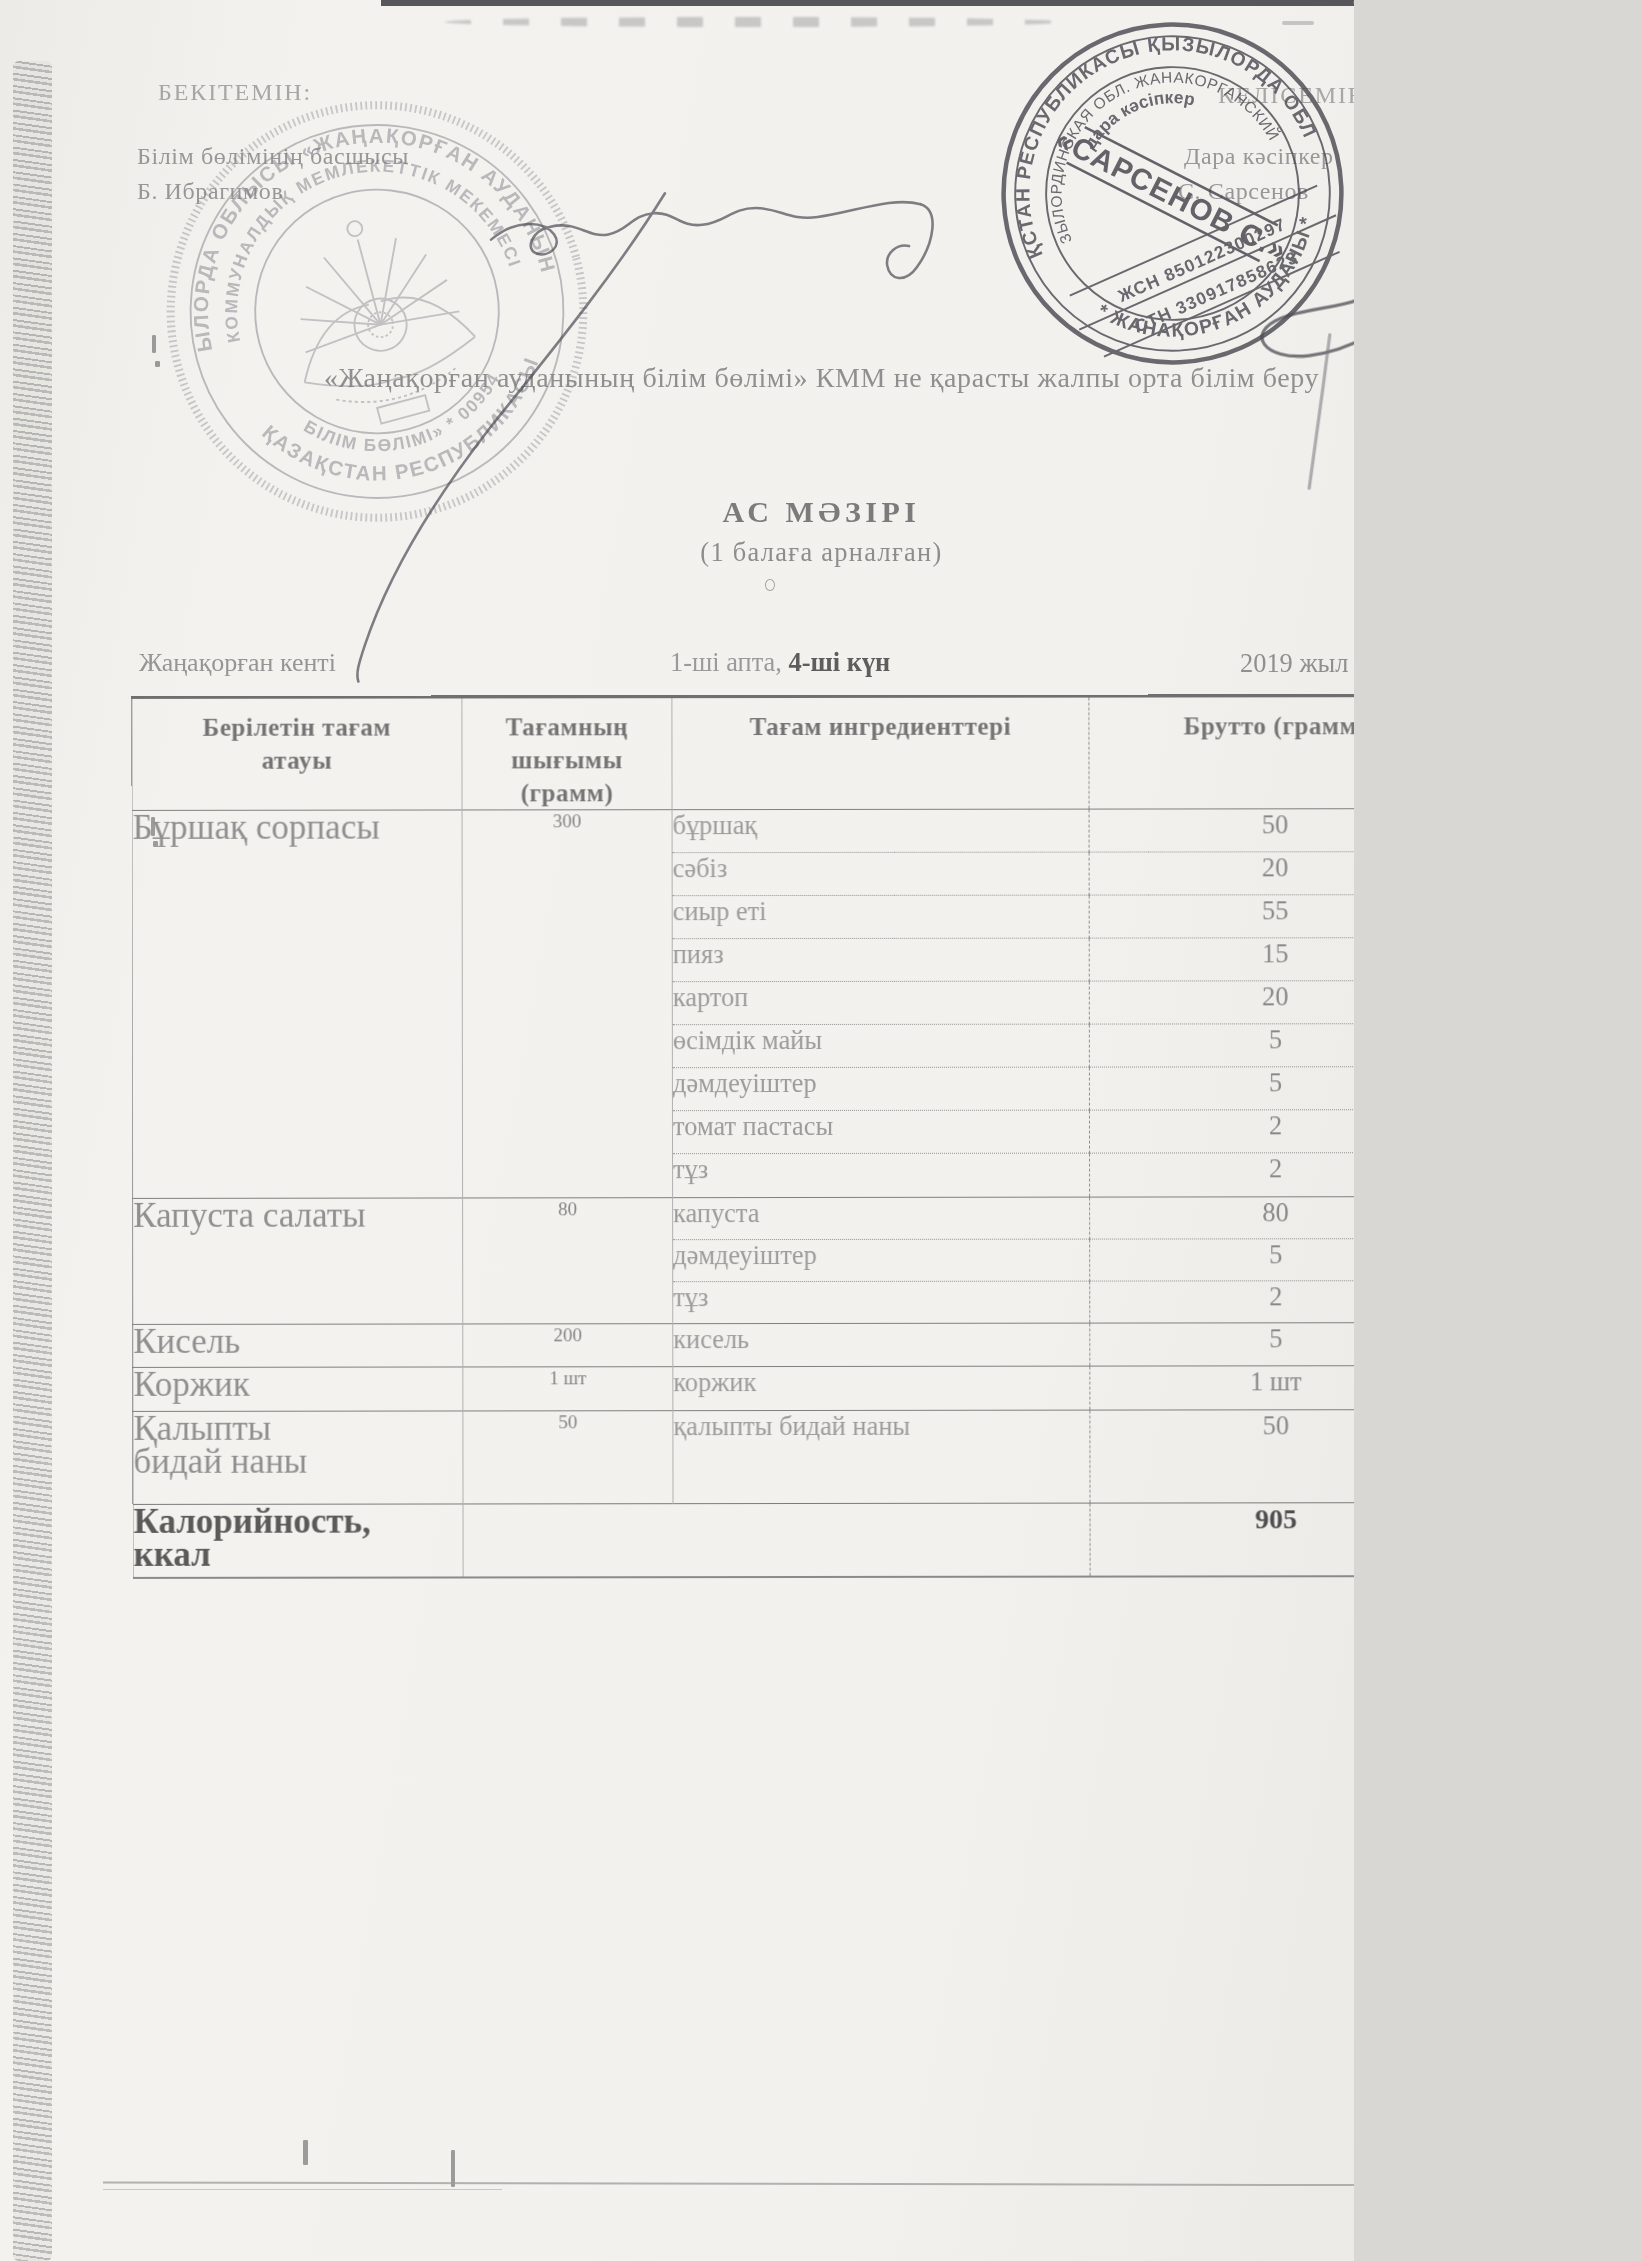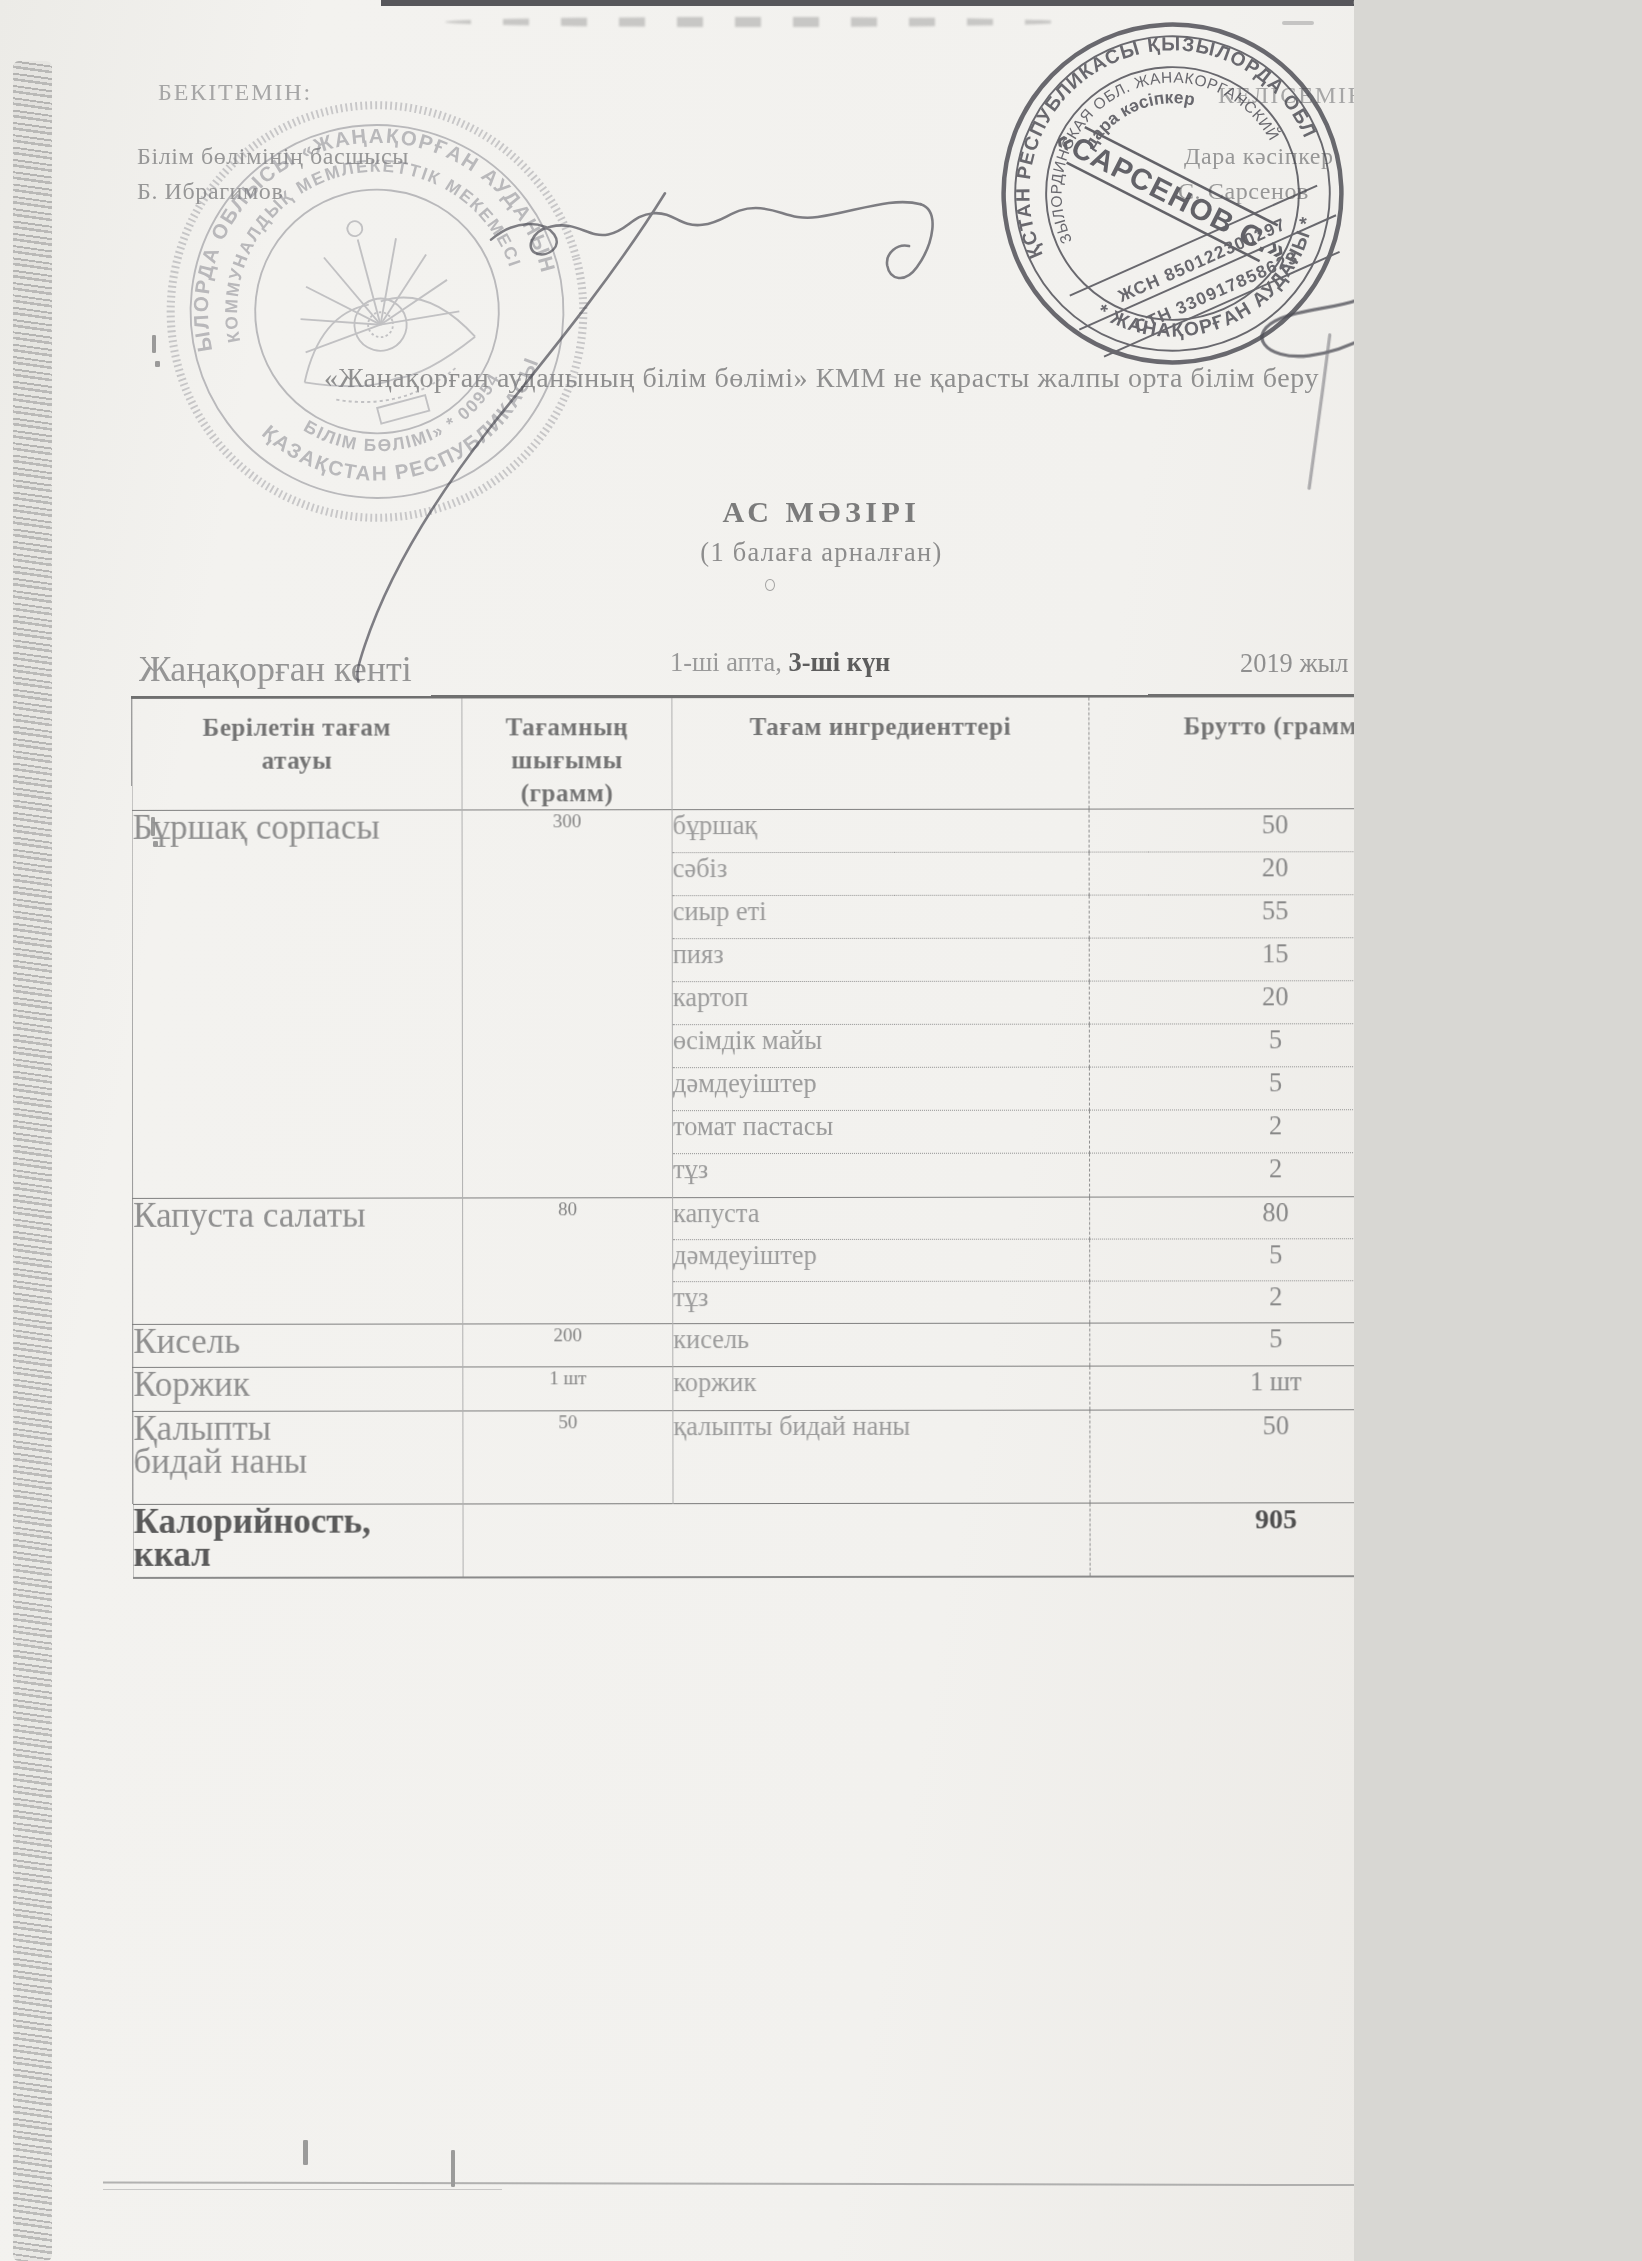--- a/index.html
+++ b/index.html
@@ -31,21 +31,21 @@
   .bottom-line2{left:103px;top:2189px;width:399px;height:1.3px;background:#ababab;opacity:.6;}
   
   .hdr{font-size:24px;letter-spacing:0.6px;white-space:nowrap;}
   .c-faded{color:#a6a6a6;}
   .c-mid{color:#979797;}
   
   .subject{left:0;top:356px;width:1643px;text-align:center;font-size:28px;line-height:43px;color:#8f8f8f;letter-spacing:0.6px;}
   .title{left:0;top:495px;width:1643px;text-align:center;font-size:30px;font-weight:bold;letter-spacing:4.5px;color:#7b7b7b;}
   .subtitle{left:0;top:537px;width:1643px;text-align:center;font-size:26.4px;color:#8d8d8d;letter-spacing:1.3px;}
   
-  .meta-place{left:139px;top:648px;font-size:36px;color:#959595;}
+  .meta-place{left:139px;top:648px;font-size:26px;color:#959595;}
   .meta-center{left:670px;top:647px;font-size:26.4px;color:#9a9a9a;}
   .meta-center b{color:#5d5d5d;font-weight:700;}
   .meta-year{left:1240px;top:648px;font-size:26.4px;color:#8f8f8f;}
   
   table.menu{position:absolute;left:132px;top:695px;width:1328px;border-collapse:collapse;table-layout:fixed;
     transform:rotate(-0.08deg);border-top:3.2px solid #6f6f6f;border-bottom:2.6px solid #8a8a8a;
     border-left:1.3px solid #9d9d9d;border-right:1.3px dashed #8d8d8d;}
   table.menu col.c1{width:330px;} table.menu col.c2{width:210px;} table.menu col.c3{width:417px;} table.menu col.c4{width:372px;}
   table.menu th, table.menu td{padding:0;vertical-align:top;font-weight:normal;}
   table.menu th{border-bottom:1.3px dotted #8d8d8d;}
@@ -110,21 +110,21 @@
     <div class="abs subject">
       <div>«Жаңақорған ауданының білім бөлімі» КММ не қарасты жалпы орта білім беру</div>
     </div>
 
     <div class="abs title">АС  МӘЗІРІ</div>
     <div class="abs subtitle">(1 балаға арналған)</div>
 
     <div class="abs meta-place">Жаңақорған кенті</div>
     <div class="abs meta-center">
       <span>1-ші апта,</span>
-      <b>3-ші күн</b>
+      <b>4-ші күн</b>
     </div>
     <div class="abs meta-year">2019 жыл</div>
 
     <table class="menu">
       <colgroup>
           <col class="c1">
           <col class="c2">
           <col class="c3">
           <col class="c4">
         </colgroup>

